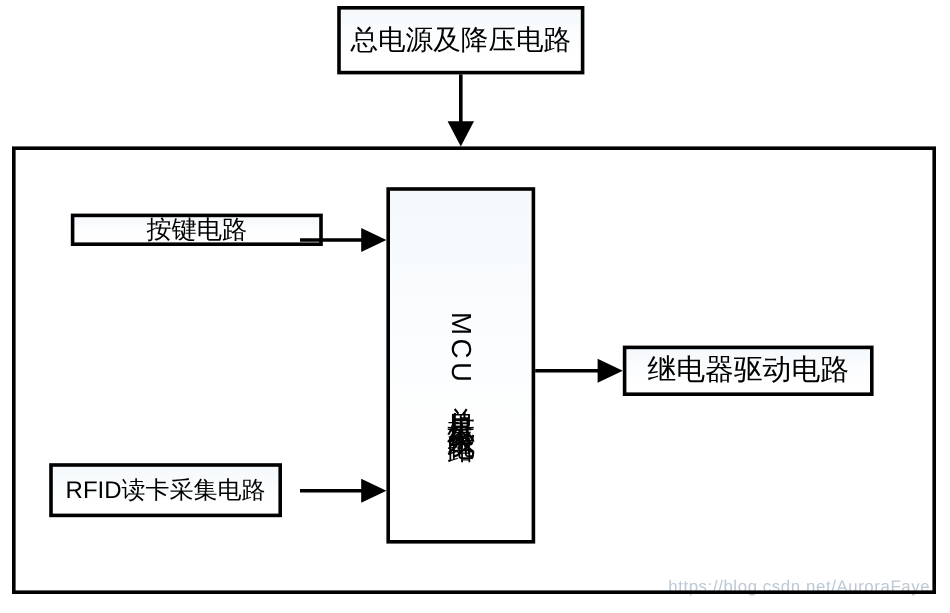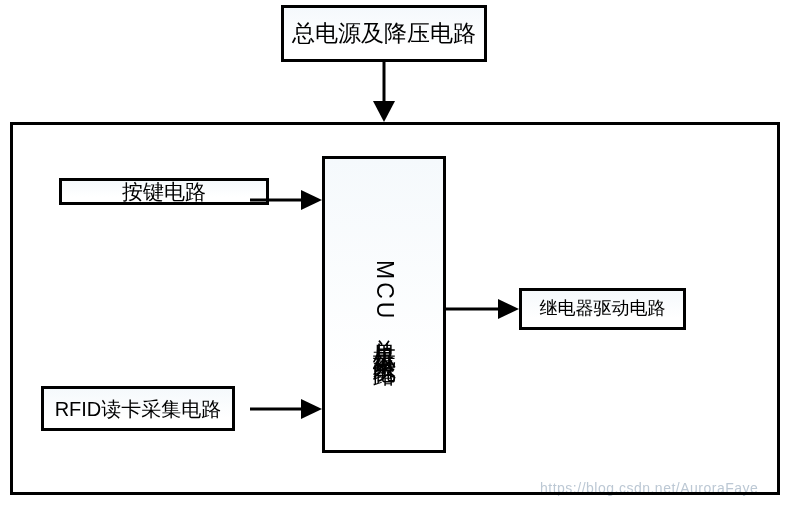--- a/index.html
+++ b/index.html
@@ -32,38 +32,38 @@
   #outer-rect {
     position: absolute;
     left: 10px; top: 122px; width: 770px; height: 373px;
     border: 3px solid #000000;
     background: transparent;
     z-index: 2;
   }
   #keypad-box { left: 40px;  top: 178px; width: 210px; height: 27px;  font-size: 21px; margin-left: 19px; }
   #rfid-box   { left: 41px;  top: 386px; width: 194px; height: 45px;  font-size: 20px; }
   #mcu-box    { left: 322px; top: 156px; width: 124px; height: 297px; font-size: 23px; }
-  #relay-box  { left: 519px; top: 288px; width: 167px; height: 42px;  font-size: 18px; }
+  #relay-box  { left: 519px; top: 288px; width: 209px; height: 42px;  font-size: 24px; }
   #mcu-box .block-label {
     writing-mode: vertical-rl;
     text-orientation: mixed;
     letter-spacing: 3px;
     white-space: normal;
   }
   #arrow-layer {
     position: absolute;
     left: 0; top: 0;
     width: 792px; height: 511px;
     z-index: 4;
     pointer-events: none;
   }
   #watermark {
     position: absolute;
     left: 540px; top: 480px; width: 252px;
-    text-align: left;
+    text-align: center;
     font-size: 14px;
     letter-spacing: 0.5px;
     color: #bcc8d4;
     z-index: 1;
     white-space: nowrap;
   }
 </style>
 </head>
 <body>
 

